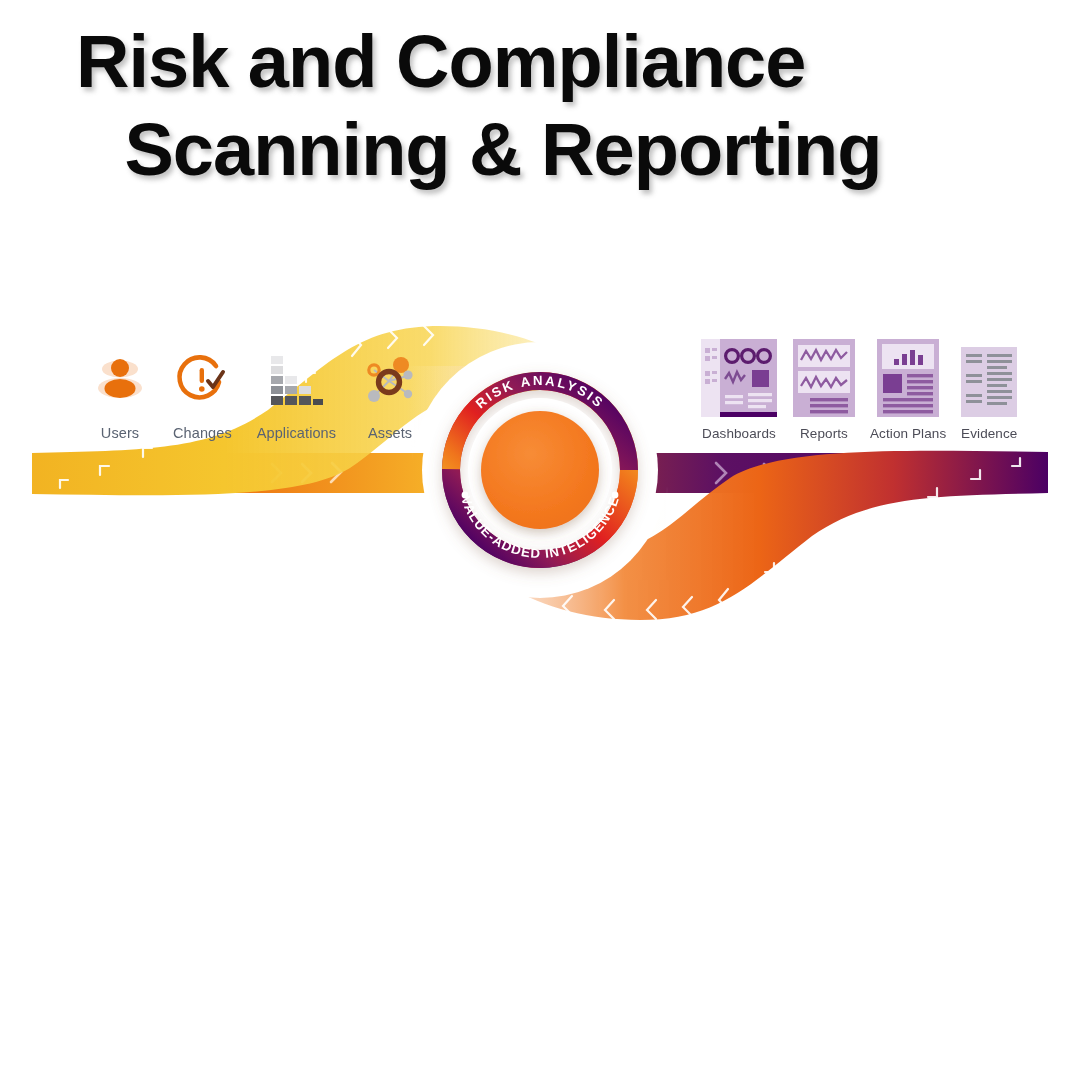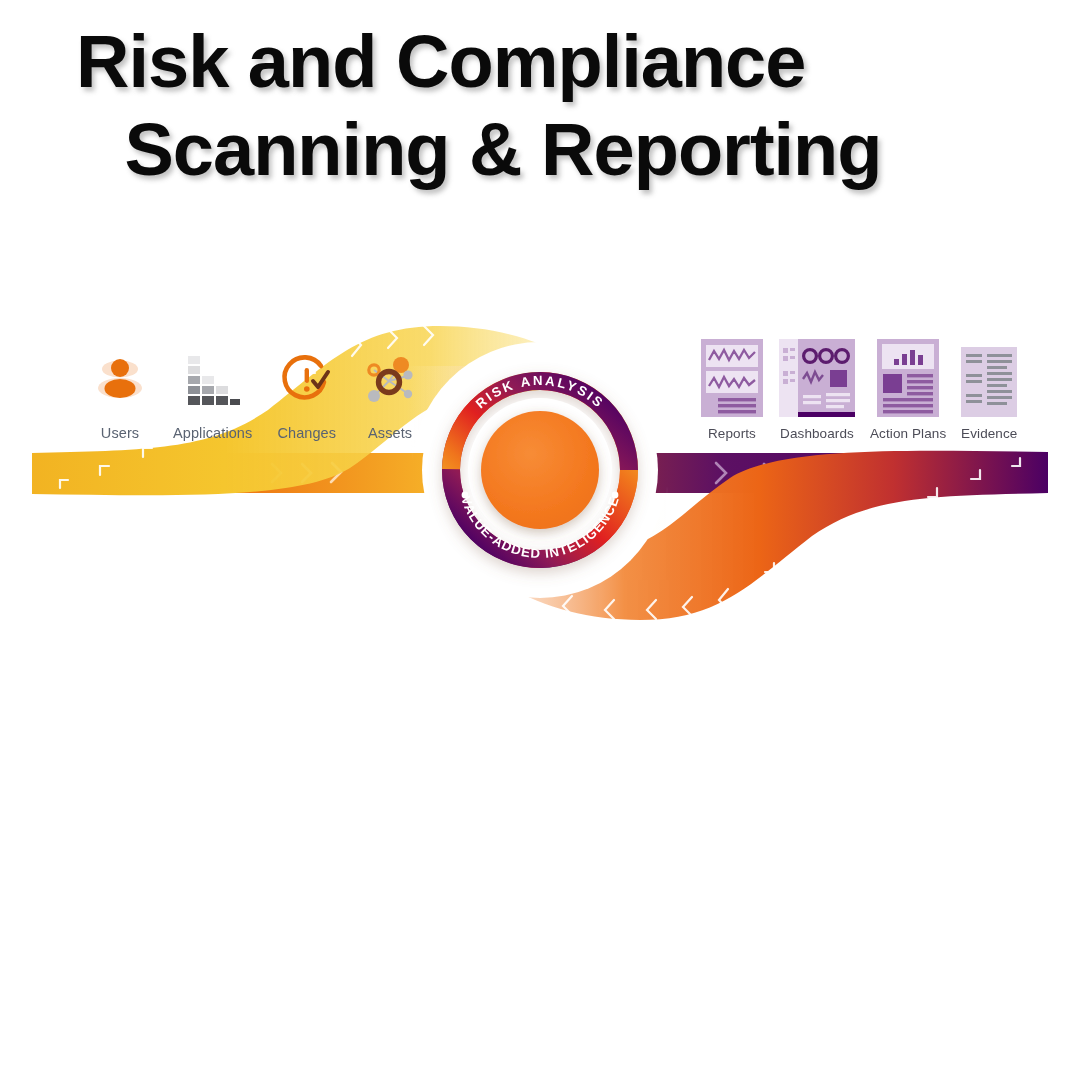--- a/index.html
+++ b/index.html
@@ -249,20 +249,30 @@
       <svg class="icon-art" width="56" height="56" viewBox="0 0 56 56">
         <ellipse cx="28" cy="17" rx="18" ry="8.5" fill="#FAE0CC"></ellipse>
         <ellipse cx="28" cy="36" rx="22" ry="10" fill="#FAE0CC"></ellipse>
         <circle cx="28" cy="16" r="9" fill="#E8700C"></circle>
         <ellipse cx="28" cy="36.5" rx="15.5" ry="9.5" fill="#E8700C"></ellipse>
       </svg>
       <div class="icon-cap">Users</div>
     </div>
 
     <div class="icon-cell">
+      <svg class="icon-art" width="56" height="56" viewBox="0 0 56 56">
+        <path d="M 42,14 A 20,20 0 1 0 45,30" fill="none" stroke="#E8700C" stroke-width="4.6" stroke-linecap="round"></path>
+        <rect x="25.6" y="16" width="4.4" height="15" rx="2.2" fill="#E8700C"></rect>
+        <circle cx="27.8" cy="37" r="2.8" fill="#E8700C"></circle>
+        <path d="M 34,29 L 39,35 L 49,20" fill="none" stroke="#6B3418" stroke-width="4" stroke-linecap="round" stroke-linejoin="round"></path>
+      </svg>
+      <div class="icon-cap">Changes</div>
+    </div>
+
+    <div class="icon-cell">
       <svg class="icon-art" width="58" height="56" viewBox="0 0 58 56">
         <g>
           <rect x="4" y="4" width="12" height="8" fill="#E8E8EA"></rect>
           <rect x="4" y="14" width="12" height="8" fill="#DCDCDE"></rect>
           <rect x="4" y="24" width="12" height="8" fill="#A6A8AD"></rect>
           <rect x="4" y="34" width="12" height="8" fill="#8D9096"></rect>
           <rect x="4" y="44" width="12" height="9" fill="#55565A"></rect>
 
           <rect x="18" y="24" width="12" height="8" fill="#E8E8EA"></rect>
           <rect x="18" y="34" width="12" height="8" fill="#A6A8AD"></rect>
@@ -271,66 +281,40 @@
           <rect x="32" y="34" width="12" height="8" fill="#DCDCDE"></rect>
           <rect x="32" y="44" width="12" height="9" fill="#55565A"></rect>
 
           <rect x="46" y="47" width="10" height="6" fill="#4A4B4F"></rect>
         </g>
       </svg>
       <div class="icon-cap">Applications</div>
     </div>
 
     <div class="icon-cell">
-      <svg class="icon-art" width="56" height="56" viewBox="0 0 56 56">
-        <path d="M 42,14 A 20,20 0 1 0 45,30" fill="none" stroke="#E8700C" stroke-width="4.6" stroke-linecap="round"></path>
-        <rect x="25.6" y="16" width="4.4" height="15" rx="2.2" fill="#E8700C"></rect>
-        <circle cx="27.8" cy="37" r="2.8" fill="#E8700C"></circle>
-        <path d="M 34,29 L 39,35 L 49,20" fill="none" stroke="#6B3418" stroke-width="4" stroke-linecap="round" stroke-linejoin="round"></path>
-      </svg>
-      <div class="icon-cap">Changes</div>
-    </div>
-
-    <div class="icon-cell">
       <svg class="icon-art" width="58" height="56" viewBox="0 0 58 56">
         <g stroke="#B9BABE" stroke-width="2">
           <line x1="28" y1="29" x2="40" y2="13"></line>
           <line x1="28" y1="29" x2="13" y2="18"></line>
           <line x1="28" y1="29" x2="46" y2="24"></line>
           <line x1="28" y1="29" x2="14" y2="43"></line>
           <line x1="28" y1="29" x2="46" y2="41"></line>
         </g>
         <circle cx="40" cy="13" r="8" fill="#EE8A23"></circle>
         <circle cx="13" cy="18" r="5.2" fill="none" stroke="#EE8A23" stroke-width="3.2"></circle>
         <circle cx="47" cy="23" r="4.6" fill="#B9BABE"></circle>
         <circle cx="13" cy="44" r="6" fill="#B9BABE"></circle>
         <circle cx="47" cy="42" r="4.2" fill="#B9BABE"></circle>
         <circle cx="28" cy="30" r="10.5" fill="none" stroke="#7A3A1C" stroke-width="5.4"></circle>
       </svg>
       <div class="icon-cap">Assets</div>
     </div>
   </div>
 
   <div class="icon-row" id="right-icons">
-
-    <div class="icon-cell">
-      <svg class="icon-art" width="64" height="80" viewBox="0 0 64 80">
-        <rect x="1" y="1" width="62" height="78" fill="#C9AFD4"></rect>
-        <rect x="6" y="7" width="52" height="22" fill="#EDE3F2"></rect>
-        <polyline points="9,22 14,13 19,21 24,12 29,22 34,13 39,21 44,12 49,20 55,14" fill="none" stroke="#8E5BA0" stroke-width="2.3"></polyline>
-        <rect x="6" y="33" width="52" height="22" fill="#EDE3F2"></rect>
-        <polyline points="9,48 14,40 19,49 24,39 29,48 34,41 39,49 44,40 49,47 55,42" fill="none" stroke="#8E5BA0" stroke-width="2.3"></polyline>
-        <g fill="#8E5BA0">
-          <rect x="18" y="60" width="38" height="3.4"></rect>
-          <rect x="18" y="66" width="38" height="3.4"></rect>
-          <rect x="18" y="72" width="38" height="3.4"></rect>
-        </g>
-      </svg>
-      <div class="icon-cap">Reports</div>
-    </div>
 
     <div class="icon-cell">
       <svg class="icon-art" width="78" height="80" viewBox="0 0 78 80">
         <rect x="1" y="1" width="76" height="78" fill="#C9AFD4"></rect>
         <rect x="1" y="1" width="19" height="78" fill="#EDE3F2"></rect>
         <g fill="#C9AFD4">
           <rect x="5" y="10" width="5" height="5"></rect>
             <rect x="12" y="10" width="5" height="3"></rect>
           <rect x="5" y="18" width="5" height="5"></rect>
             <rect x="12" y="18" width="5" height="3"></rect>
@@ -349,20 +333,36 @@
         <g fill="#EDE3F2">
           <rect x="25" y="57" width="18" height="3.2"></rect>
           <rect x="25" y="63" width="18" height="3.2"></rect>
           <rect x="48" y="55" width="24" height="3.2"></rect>
           <rect x="48" y="61" width="24" height="3.2"></rect>
           <rect x="48" y="67" width="18" height="3.2"></rect>
         </g>
         <rect x="20" y="74" width="57" height="5" fill="#4B0064"></rect>
       </svg>
       <div class="icon-cap">Dashboards</div>
+    </div>
+
+    <div class="icon-cell">
+      <svg class="icon-art" width="64" height="80" viewBox="0 0 64 80">
+        <rect x="1" y="1" width="62" height="78" fill="#C9AFD4"></rect>
+        <rect x="6" y="7" width="52" height="22" fill="#EDE3F2"></rect>
+        <polyline points="9,22 14,13 19,21 24,12 29,22 34,13 39,21 44,12 49,20 55,14" fill="none" stroke="#8E5BA0" stroke-width="2.3"></polyline>
+        <rect x="6" y="33" width="52" height="22" fill="#EDE3F2"></rect>
+        <polyline points="9,48 14,40 19,49 24,39 29,48 34,41 39,49 44,40 49,47 55,42" fill="none" stroke="#8E5BA0" stroke-width="2.3"></polyline>
+        <g fill="#8E5BA0">
+          <rect x="18" y="60" width="38" height="3.4"></rect>
+          <rect x="18" y="66" width="38" height="3.4"></rect>
+          <rect x="18" y="72" width="38" height="3.4"></rect>
+        </g>
+      </svg>
+      <div class="icon-cap">Reports</div>
     </div>
 
     <div class="icon-cell">
       <svg class="icon-art" width="64" height="80" viewBox="0 0 64 80">
         <rect x="1" y="1" width="62" height="78" fill="#C9AFD4"></rect>
         <rect x="6" y="6" width="52" height="25" fill="#EDE3F2"></rect>
         <g fill="#7A3E92">
           <rect x="18" y="21" width="5" height="6"></rect>
           <rect x="26" y="16" width="5" height="11"></rect>
           <rect x="34" y="12" width="5" height="15"></rect>

